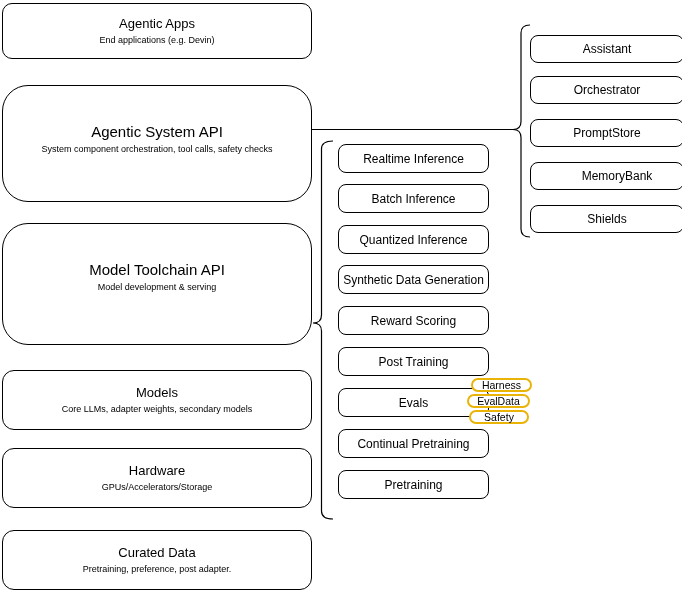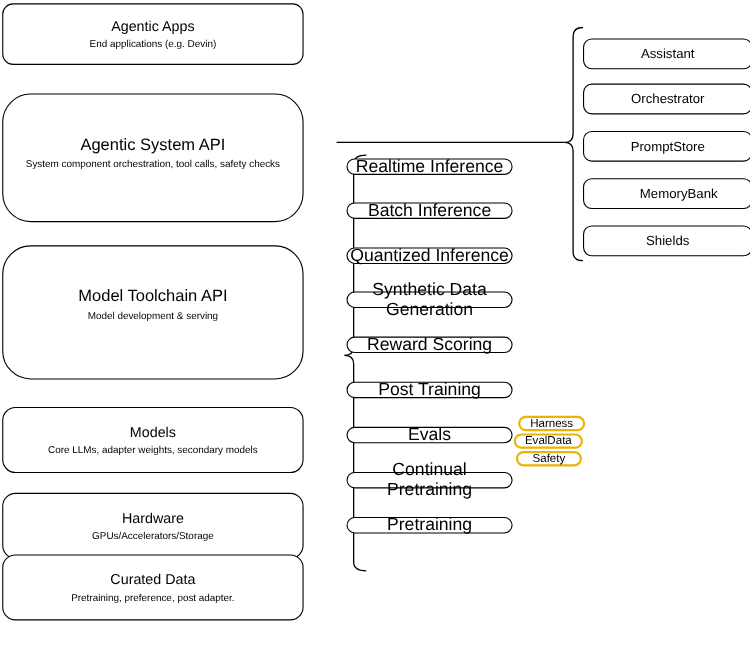--- a/index.html
+++ b/index.html
@@ -5,25 +5,25 @@
   html,body{margin:0;padding:0;background:#fff;}
   #canvas{
     position:relative;width:682px;height:591px;background:#fff;
     font-family:"Liberation Sans",sans-serif;color:#000;overflow:hidden;
   }
   .node{
     position:absolute;background:#fff;border:1px solid #000;box-sizing:border-box;
     display:flex;flex-direction:column;align-items:center;justify-content:center;
     text-align:center;z-index:2;
   }
-  .left{left:2px;width:274px;}
+  .left{left:2px;width:310px;}
   .title{font-size:13px;line-height:1.25;}
   .big .title{font-size:15px;}
   .subtitle{font-size:9px;line-height:1.2;margin-top:3px;}
-  .item{left:315px;width:151px;height:15px;border-radius:8px;font-size:16px;}
+  .item{left:338px;width:151px;height:29px;border-radius:8px;font-size:12px;}
   .comp{left:530px;width:154px;height:28px;border-radius:8px;font-size:12px;}
   .pill{
     position:absolute;background:#fff;border:2px solid #eab308;border-radius:7px;
     box-sizing:border-box;display:flex;align-items:center;justify-content:center;
     font-size:10.5px;line-height:12px;z-index:3;
   }
   #connectors{position:absolute;left:0;top:0;width:682px;height:591px;z-index:1;}
   #connectors path{fill:none;stroke:#000;stroke-width:1.2;}
 </style>
 </head>
@@ -55,21 +55,21 @@
   <div class="node left" style="top:370px;height:60px;border-radius:12px;">
     <div class="title">Models</div>
     <div class="subtitle">Core LLMs, adapter weights, secondary models</div>
   </div>
 
   <div class="node left" style="top:448px;height:60px;border-radius:12px;">
     <div class="title">Hardware</div>
     <div class="subtitle">GPUs/Accelerators/Storage</div>
   </div>
 
-  <div class="node left" style="top:504px;height:60px;border-radius:12px;">
+  <div class="node left" style="top:530px;height:60px;border-radius:12px;">
     <div class="title">Curated Data</div>
     <div class="subtitle">Pretraining, preference, post adapter.</div>
   </div>
 
   <div class="node item" style="top:144px;">
     <span>Realtime Inference</span>
   </div>
   <div class="node item" style="top:184px;">
     <span>Batch Inference</span>
   </div>

